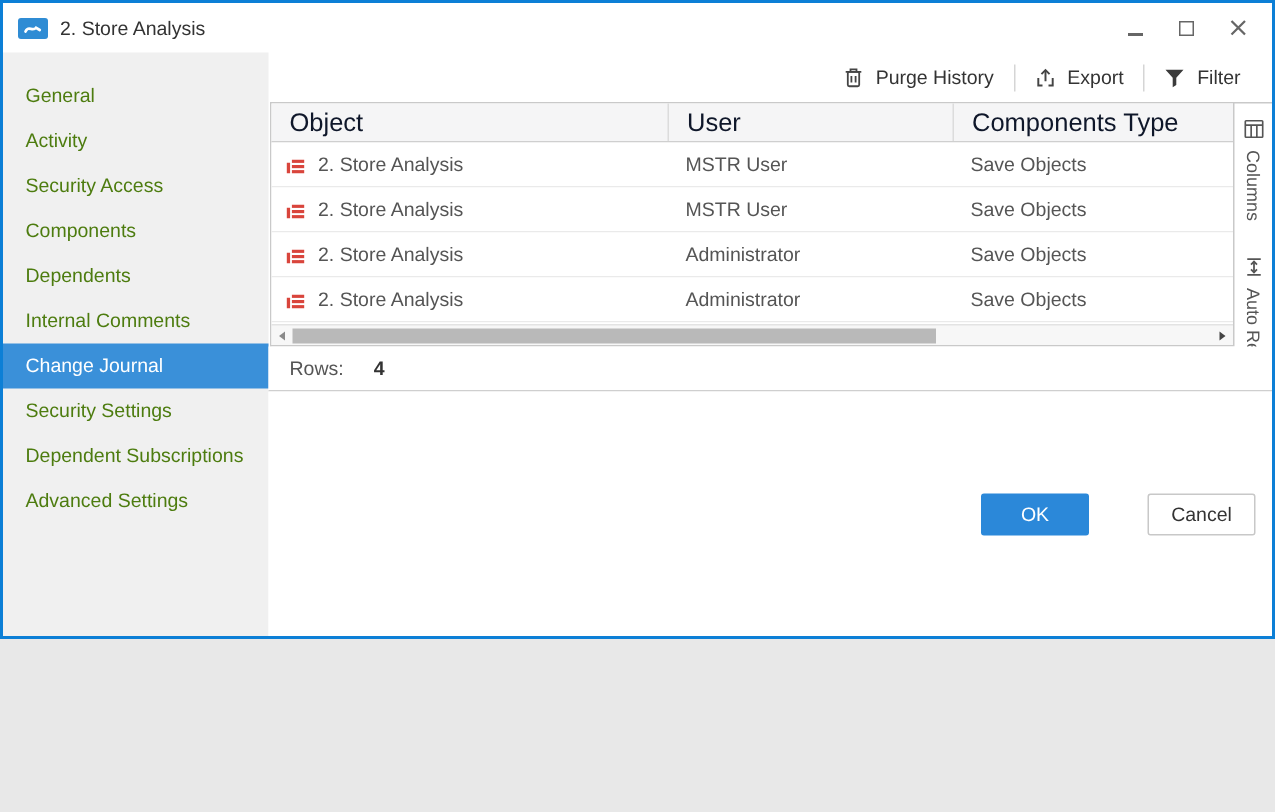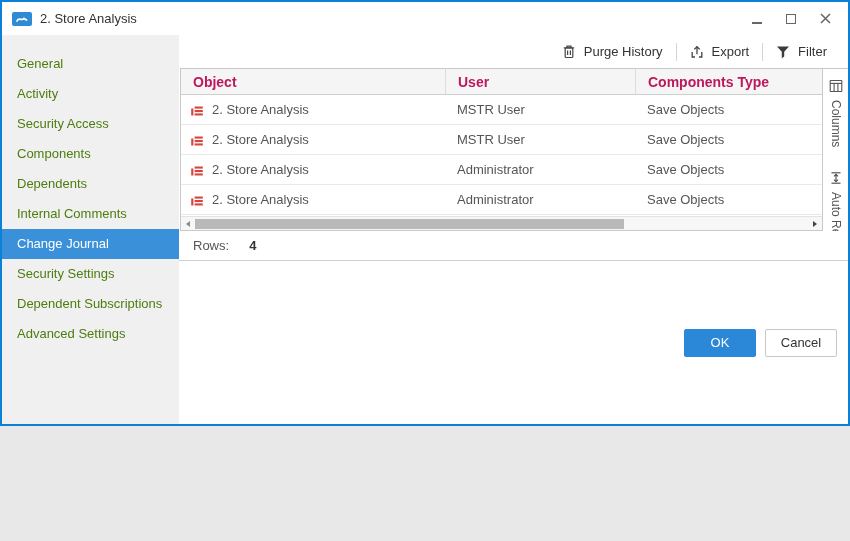--- a/index.html
+++ b/index.html
@@ -27,21 +27,21 @@
   .side-item.selected{background:#3a90d9;color:#fff;}
   .content{flex:1;display:flex;flex-direction:column;min-width:0;}
   
   .toolbar{height:33px;flex:0 0 auto;display:flex;align-items:center;justify-content:flex-end;padding-right:8px;}
   .tb-btn{display:flex;align-items:center;gap:8px;font-size:13px;color:#333;padding:0 13px;height:24px;cursor:default;white-space:nowrap;}
   .tb-sep{width:1px;height:18px;background:#d5d5d5;}
   
   .main-row{flex:1;display:flex;min-height:0;}
   .table-wrap{flex:1;display:flex;flex-direction:column;border:1px solid #c9c9c9;border-right:none;min-width:0;margin-left:1px;}
   .header-row{display:flex;height:26px;flex:0 0 auto;background:#f5f5f6;border-bottom:1px solid #cfcfcf;align-items:stretch;}
-  .hcell{font-size:14px;font-weight:bold;color:#be185d;display:flex;align-items:center;padding-left:12px;}
+  .hcell{font-size:17px;font-weight:normal;color:#0f172a;display:flex;align-items:center;padding-left:12px;}
   .hcell + .hcell{border-left:1px solid #dcdcdc;}
   .col-object{width:264px;flex:0 0 auto;}
   .col-user{width:190px;flex:0 0 auto;}
   .col-type{flex:1;}
   .grid-row{display:flex;height:30px;flex:0 0 auto;align-items:stretch;border-bottom:1px solid #eaeaea;font-size:13px;color:#555;background:#fff;}
   .cell{display:flex;align-items:center;padding-left:12px;}
   .cell-object{display:flex;align-items:center;gap:8px;padding-left:9px;}
   .grid-filler{flex:1;background:#fff;}
   
   .hscroll{height:14px;flex:0 0 auto;background:#f7f7f7;border-top:1px solid #e3e3e3;display:flex;align-items:center;}
@@ -55,21 +55,21 @@
   .vtab{display:flex;flex-direction:column;align-items:center;gap:7px;cursor:default;}
   .vtab-label{writing-mode:vertical-rl;font-size:12px;color:#555;white-space:nowrap;}
   .vtab-sep{width:20px;height:1px;background:#e2e2e2;margin:12px 0;}
   
   .rows-bar{height:30px;flex:0 0 auto;border-bottom:1px solid #cfcfcf;display:flex;align-items:center;padding-left:14px;font-size:13px;color:#555;gap:20px;background:#fff;}
   .rows-count{font-weight:bold;color:#333;}
   
   .footer{flex:1;display:flex;align-items:center;justify-content:flex-end;gap:9px;padding-right:11px;background:#fff;}
   .btn{width:72px;height:28px;font-size:13px;display:flex;align-items:center;justify-content:center;border-radius:2px;cursor:default;}
   .btn-ok{background:#2b88d9;color:#fff;border:1px solid #2b88d9;}
-  .btn-cancel{background:#fff;color:#333;border:1px solid #c8c8c8;}
+  .btn-cancel{background:#fff;color:#333;border:1px solid #c8c8c8;margin-left:30px;}
   svg{display:block;}
 </style>
 </head>
 <body>
 
 <div class="window">
 
   <div class="titlebar">
     <span class="app-icon">
       <svg width="20" height="14" viewBox="0 0 20 14">

